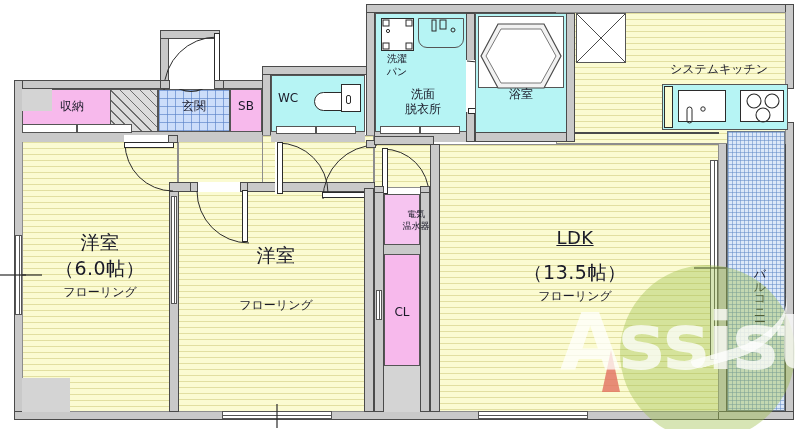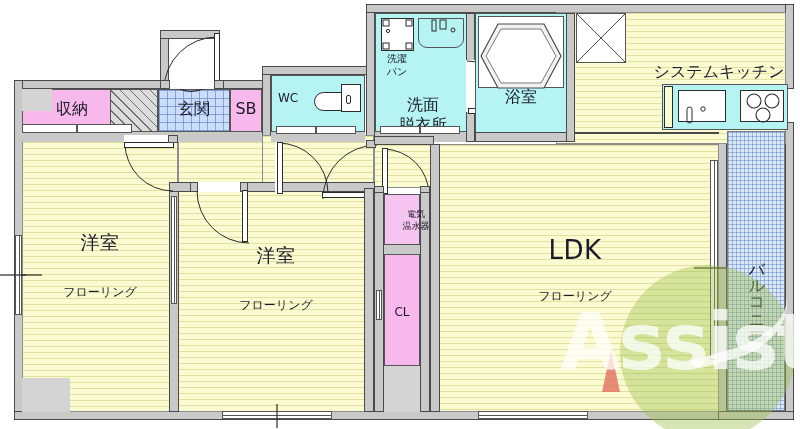--- a/index.html
+++ b/index.html
@@ -35,21 +35,21 @@
   
   .hatch{position:absolute;box-sizing:border-box;background-color:#dcdcdc;
     background-image:repeating-linear-gradient(45deg,#6e6e6e 0 1px, transparent 1px 7px);
     border:1px solid #555;}
 
   
   .lbl{position:absolute;color:#1a1a28;line-height:1.12;text-align:center;
        white-space:pre;font-family:"DejaVu Sans","Liberation Sans",sans-serif;}
   .lbl.big{font-size:19px;letter-spacing:.5px;}
   .lbl.med{font-size:12px;}
-  .lbl.sm{font-size:16px;}
+  .lbl.sm{font-size:12px;}
   .lbl.xs{font-size:10px;}
   .lbl.tiny{font-size:9px;}
   .vert{writing-mode:vertical-rl;text-orientation:upright;}
 
   
   .arc{position:absolute;border:1px solid #2b2b2b;border-radius:50%;background:transparent;}
   .leaf{position:absolute;background:#ffffff;border:1px solid #2b2b2b;box-sizing:border-box;}
 
   
   .win{position:absolute;background:#ffffff;border:1px solid #555;box-sizing:border-box;}
@@ -160,21 +160,21 @@
   </svg>
 
   <div class="water" style="left:418px;top:18px;width:46px;height:30px;border-radius:0 0 9px 9px;"></div>
   <svg style="position:absolute;left:418px;top:17px;" width="48" height="33">
     <rect x="14" y="3" width="4" height="11" fill="none" stroke="#2b2b2b" stroke-width="1"></rect>
     <rect x="22" y="3" width="6" height="9" fill="none" stroke="#2b2b2b" stroke-width="1"></rect>
     <circle cx="35" cy="13" r="2" fill="none" stroke="#2b2b2b" stroke-width="1"></circle>
   </svg>
   <div class="lbl xs" style="left:377px;top:53px;width:40px;line-height:1.25;">洗濯
 パン</div>
-  <div class="lbl sm" style="left:392px;top:96px;width:62px;line-height:1.25;font-family:Liberation Mono, monospace;">洗面
+  <div class="lbl sm" style="left:392px;top:87px;width:62px;line-height:1.25;">洗面
 脱衣所</div>
   <div class="wallnb" style="left:375px;top:132px;width:94px;height:10px;"></div>
   <div class="slide" style="left:380px;top:126px;width:40px;height:8px;"></div>
   <div class="slide" style="left:420px;top:126px;width:40px;height:8px;"></div>
 
   <div class="wall" style="left:466px;top:13px;width:9px;height:129px;"></div>
 
   <div class="wallnb" style="left:466px;top:60px;width:9px;height:52px;background:#ffffff;"></div>
   <svg style="position:absolute;left:466px;top:60px;" width="56" height="56">
     <path d="M1 1 A 52 52 0 0 1 53 53" fill="none" stroke="#2b2b2b" stroke-width="1"></path>
@@ -256,24 +256,26 @@
   <div class="wall" style="left:420px;top:192px;width:10px;height:220px;"></div>
   <div class="pink2" style="left:384px;top:194px;width:36px;height:51px;"></div>
   <div class="lbl tiny" style="left:396px;top:208px;width:40px;line-height:1.35;">電気
 温水器</div>
   <div class="wallnb" style="left:384px;top:245px;width:36px;height:9px;"></div>
   <div class="pink" style="left:384px;top:254px;width:36px;height:112px;"></div>
   <div class="lbl med" style="left:382px;top:306px;width:40px;">CL</div>
   <div class="graynb" style="left:384px;top:366px;width:36px;height:46px;"></div>
   <div class="win v" style="left:376px;top:290px;width:6px;height:30px;"></div>
 
-  <div class="lbl big" style="left:510px;top:236px;width:130px;font-size:26px;">LDK</div>
+  <div class="lbl big" style="left:510px;top:228px;width:130px;font-size:18px;text-decoration:underline;">LDK</div>
+  <div class="lbl big" style="left:498px;top:262px;width:154px;">（13.5帖）</div>
   <div class="lbl med" style="left:498px;top:290px;width:154px;">フローリング</div>
 
   <div class="lbl big" style="left:40px;top:232px;width:120px;">洋室</div>
+  <div class="lbl big" style="left:22px;top:258px;width:156px;">（6.0帖）</div>
   <div class="lbl med" style="left:22px;top:286px;width:156px;">フローリング</div>
 
   <div class="lbl big" style="left:216px;top:245px;width:120px;">洋室</div>
   <div class="lbl med" style="left:198px;top:299px;width:156px;">フローリング</div>
 
   <div class="win v" style="left:15px;top:235px;width:7px;height:80px;"></div>
   <svg style="position:absolute;left:0px;top:272px;" width="28" height="6">
     <line x1="0" y1="3" x2="26" y2="3" stroke="#2b2b2b" stroke-width="1.2"></line>
   </svg>
   <svg style="position:absolute;left:22px;top:272px;" width="22" height="6">

